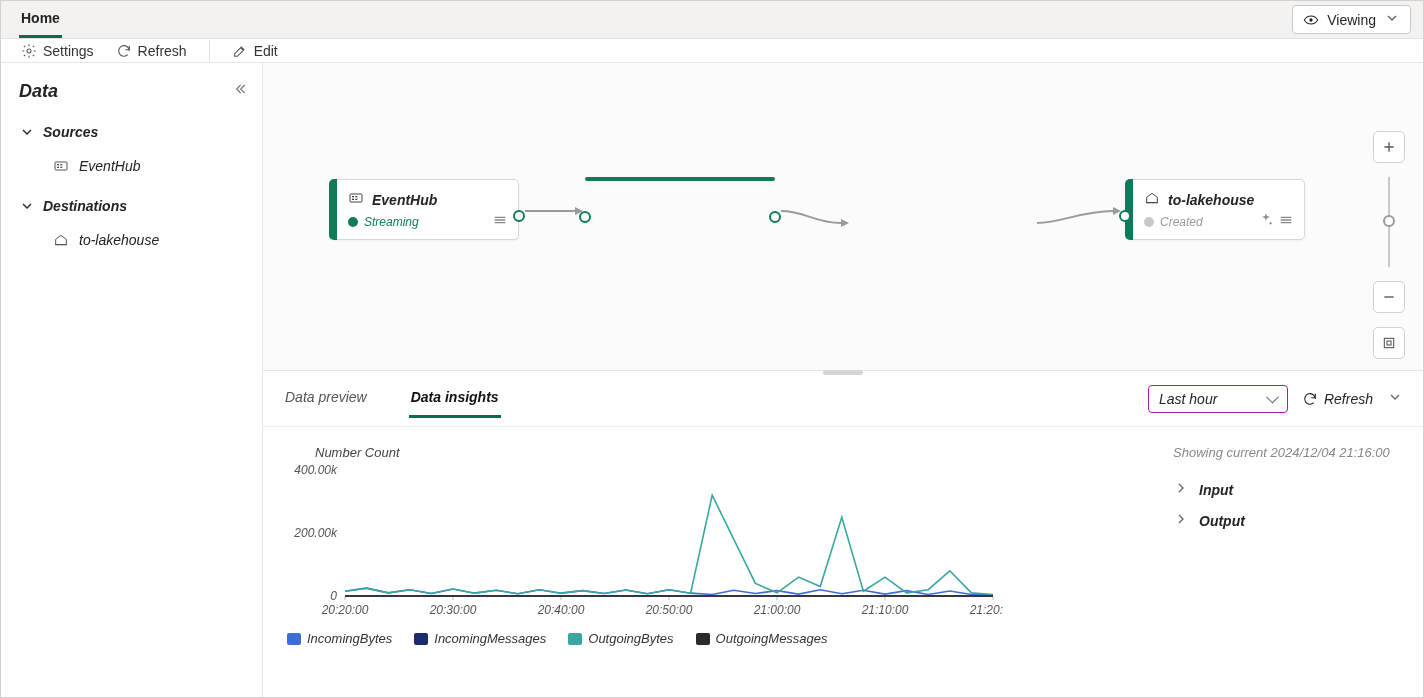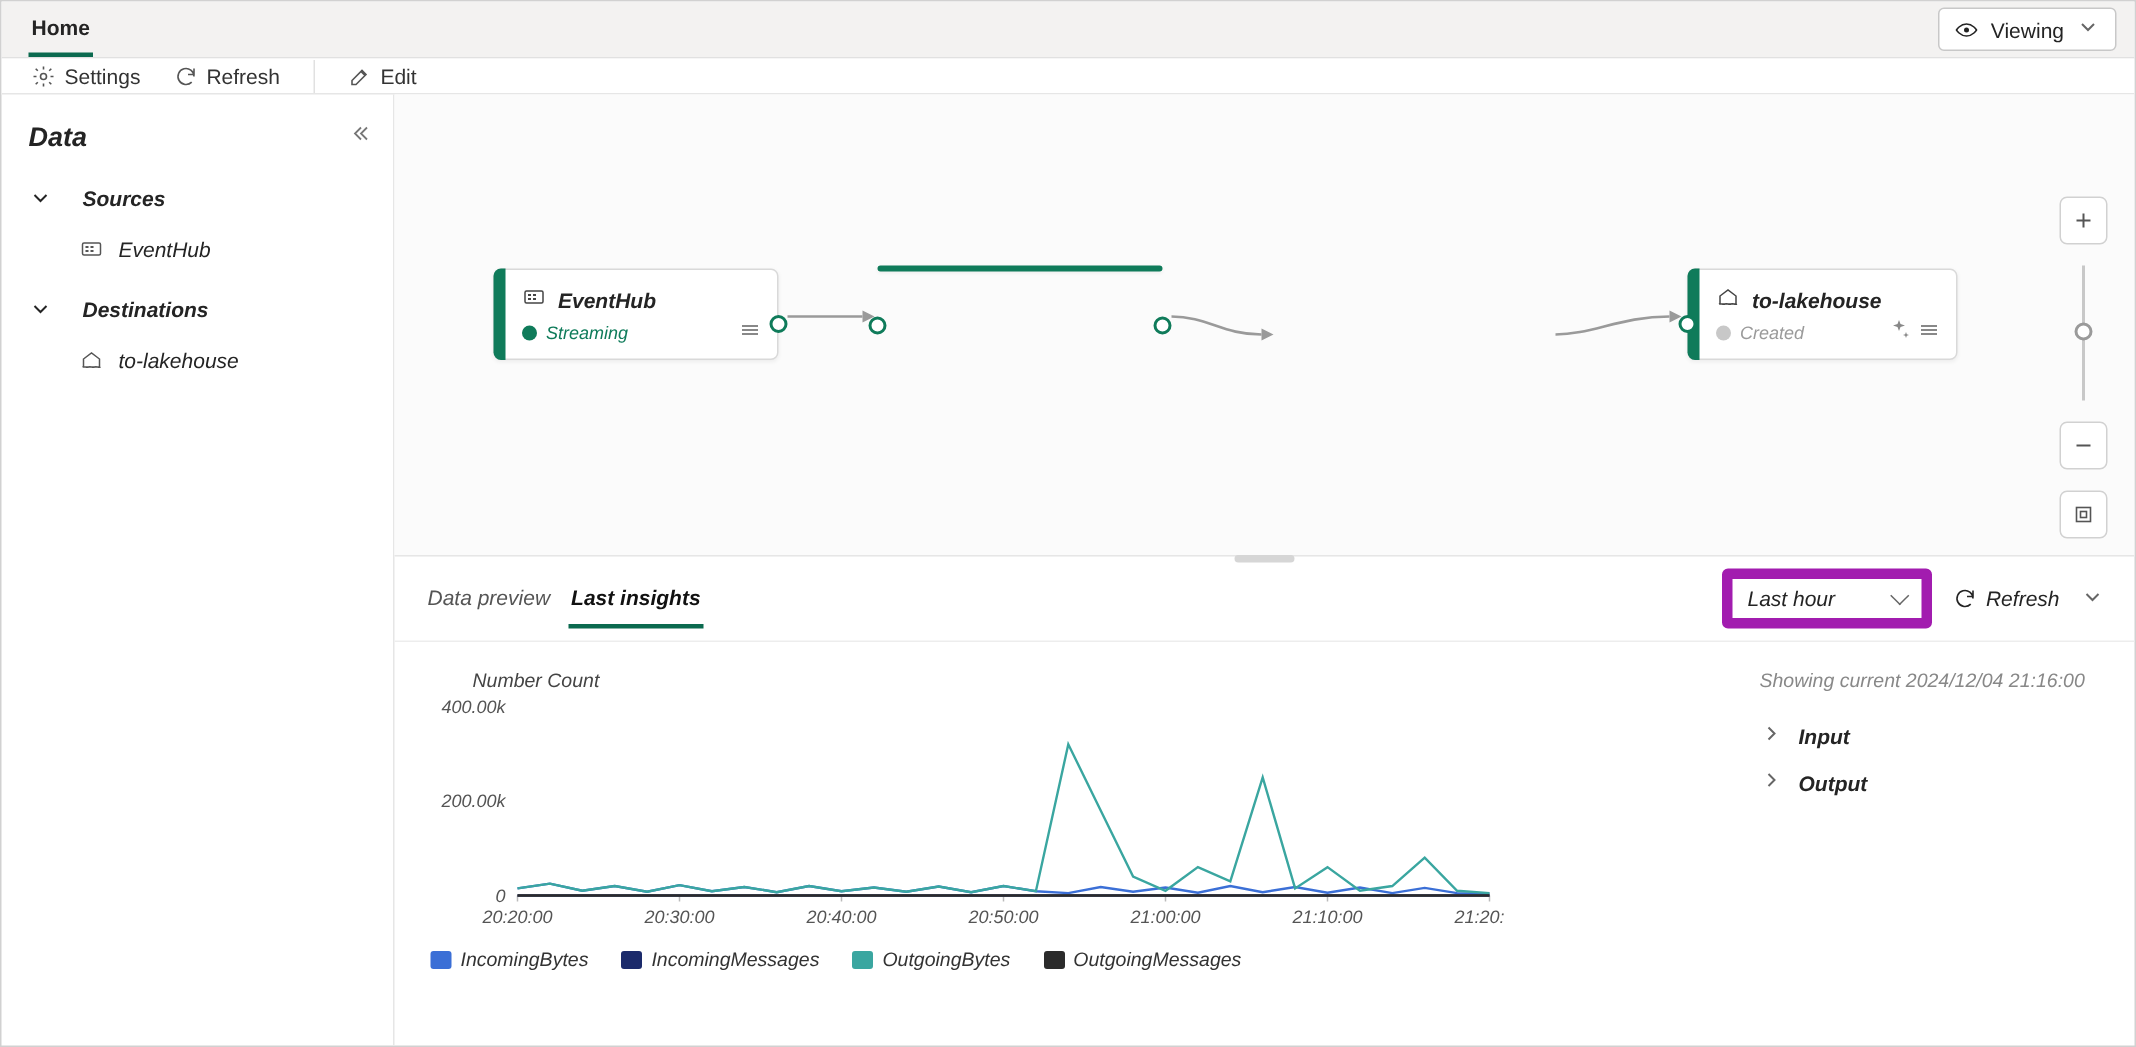--- a/index.html
+++ b/index.html
@@ -14,21 +14,21 @@
 
   .toolbar { display:flex; align-items:center; height:24px; background:#fff; border-bottom:1px solid #e6e6e6; padding:0 18px; gap:18px;}
   .tbtn { display:inline-flex; align-items:center; gap:6px; cursor:pointer; color:#333; padding:4px 2px;}
   .tbtn .ic{ color:#555; display:inline-flex;}
   .vsep { width:1px; height:22px; background:#e1e1e1; margin:0 2px;}
 
   .workspace { flex:1; display:flex; min-height:0;font-style:italic;}
   .sidepanel { width:262px; border-right:1px solid #e6e6e6; padding:18px 10px 10px 18px; position:relative;}
   .sidepanel h2{ margin:0 0 22px 0; font-size:18px; font-weight:700;}
   .collapse-ic{ position:absolute; top:18px; right:14px; color:#777; cursor:pointer;}
-  .sgroup{ display:flex; align-items:flex-end; gap:20px; font-weight:600; margin:6px 0 12px 0; cursor:pointer;}
+  .sgroup{ display:flex; align-items:flex-end; gap:8px; font-weight:600; margin:6px 0 12px 0; cursor:pointer;}
   .sitem{ display:flex; align-items:center; gap:10px; padding:6px 0 6px 34px; cursor:pointer;}
   .sitem .ic{ color:#555; display:inline-flex;}
 
   .main { flex:1; display:flex; flex-direction:column; min-width:0;}
   .canvas{ position:relative; flex:0 0 308px; background:#fbfbfb; border-bottom:1px solid #e6e6e6; overflow:hidden;}
 
   .node{ position:absolute; background:#fff; border:1px solid #d9d9d9; border-radius:5px; box-shadow:0 1px 3px rgba(0,0,0,0.06); width:190px;}
   .node .accent{ position:absolute; left:-1px; top:-1px; bottom:-1px; width:8px; border-radius:5px 0 0 5px; background:#0f7b5a;}
   .node .nhead{ display:flex; align-items:center; gap:8px; padding:10px 12px 6px 18px; font-weight:600;}
   .node .nhead .ic{ color:#444;}
@@ -54,25 +54,25 @@
   .conn .arrow{ fill:#9a9a9a;}
 
   .zoomctrl{ position:absolute; right:18px; top:68px; display:flex; flex-direction:column; align-items:center; gap:14px;}
   .zbtn{ width:32px;height:32px;border:1px solid #d1d1d1;border-radius:5px;background:#fff;display:flex;align-items:center;justify-content:center;cursor:pointer;color:#555;}
   .zslider{ height:90px; width:2px; background:#c8c8c8; position:relative;}
   .zslider .thumb{ position:absolute; top:38px; left:-5px; width:12px;height:12px; border-radius:50%; background:#fff; border:2px solid #9a9a9a;}
 
   .drag-handle{ position:absolute; left:50%; top:-1px; transform:translateX(-50%); width:40px; height:5px; border-radius:3px; background:#d6d6d6;}
   .insights{ flex:1; display:flex; flex-direction:column; min-height:0; position:relative;}
   .ins-toolbar{ display:flex; align-items:center; justify-content:space-between; padding:8px 20px; border-bottom:1px solid #ededed; position:relative;}
-  .ins-tabs{ display:flex; gap:10px;}
+  .ins-tabs{ display:flex; gap:40px;}
   .ins-tab{ padding:10px 2px; cursor:pointer; color:#555;}
   .ins-tab.active{ color:#111; font-weight:600; border-bottom:3px solid #0b6a4f;}
   .ins-right{ display:flex; align-items:center; gap:14px;}
-  .select{ border:7px solid #a21caf; border-radius:4px; padding:5px 28px 5px 10px; position:relative; background:#fff; min-width:140px; cursor:pointer;}
+  .select{ border:1px solid #a21caf; border-radius:4px; padding:5px 28px 5px 10px; position:relative; background:#fff; min-width:140px; cursor:pointer;}
   .select:after{ content:""; position:absolute; right:10px; top:50%; width:8px; height:8px; border-right:1.5px solid #666; border-bottom:1.5px solid #666; transform:translateY(-70%) rotate(45deg);}
   .refresh-link{ display:inline-flex; align-items:center; gap:6px; cursor:pointer;}
 
   .ins-body{ flex:1; display:flex; padding:14px 20px 10px 20px; gap:10px; min-height:0;}
   .chartwrap{ flex:1; min-width:0;}
   .chart-title{ font-size:13px; color:#444; margin:4px 0 2px 32px;}
   .legend{ display:flex; gap:22px; margin:6px 0 0 4px; font-size:13px;}
   .legend .litem{ display:flex; align-items:center; gap:6px; color:#333;}
   .legend .sw{ width:14px; height:12px; border-radius:2px; display:inline-block;}
 
@@ -277,21 +277,21 @@
               </svg>
             </div>
         </div>
       </div>
 
       <div class="insights">
         <div class="drag-handle"></div>
         <div class="ins-toolbar">
           <div class="ins-tabs">
             <div class="ins-tab">Data preview</div>
-            <div class="ins-tab active">Last insights</div>
+            <div class="ins-tab active">Data insights</div>
           </div>
           <div class="ins-right">
             <div class="select"><span>Last hour</span></div>
             <div class="refresh-link">
               <svg class="ic" viewBox="0 0 24 24">
                   <path fill="none" stroke="currentColor" stroke-width="1.6" d="M20 12a8 8 0 10-2.3 5.6M20 4v6h-6"></path>
                 </svg>
               <span>Refresh</span>
             </div>
             <span style="color:#666">

